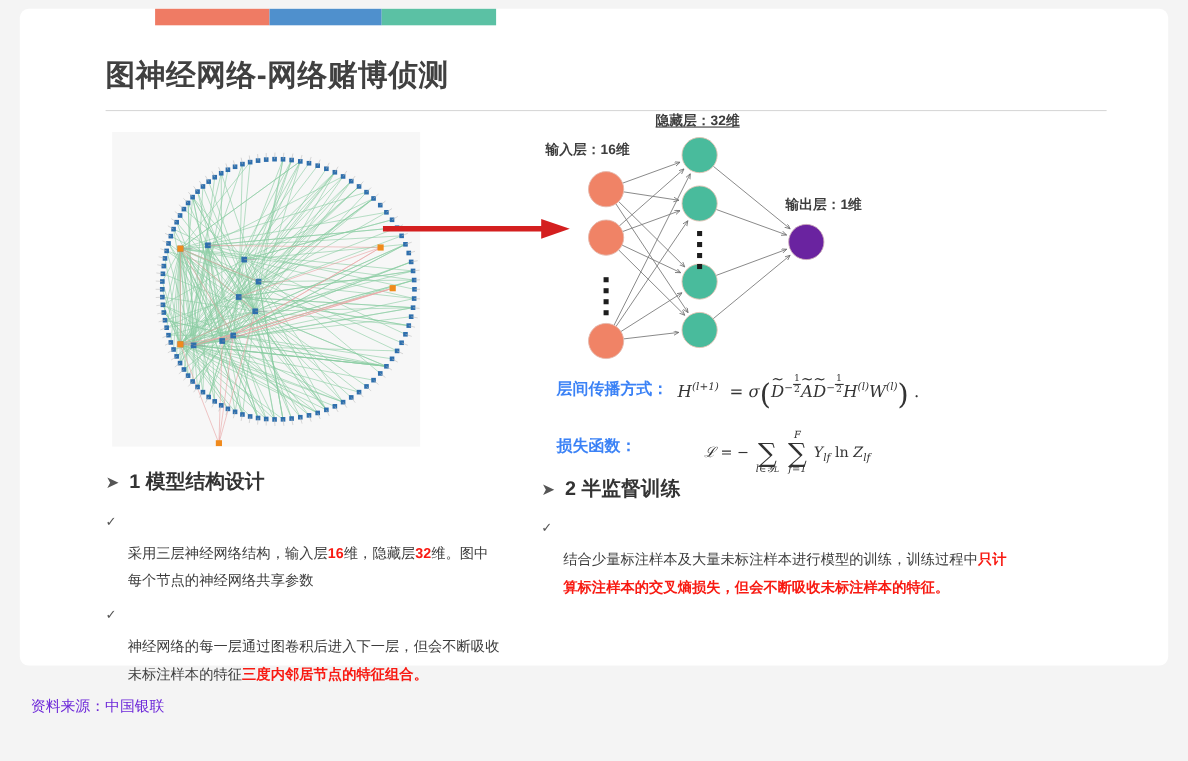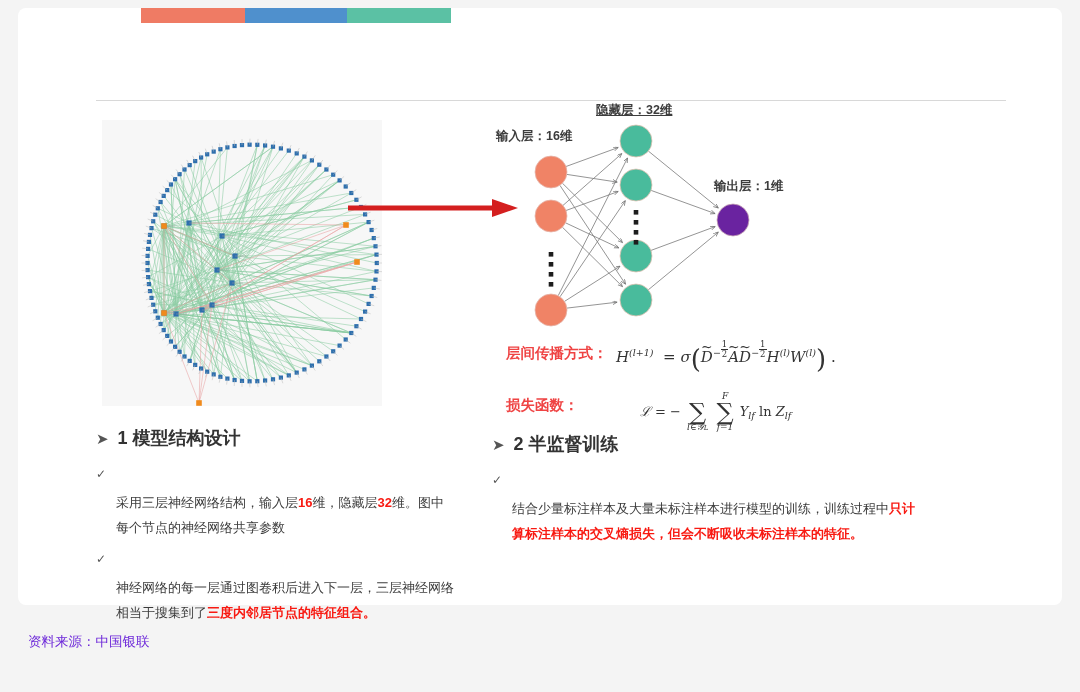--- a/index.html
+++ b/index.html
@@ -102,21 +102,21 @@
   }
   .nn-label.input  { left: 8px;   top: 26px; }
   .nn-label.hidden { left: 108px; top: 0px; text-decoration: underline; }
   .nn-label.output { left: 226px; top: 76px; }
 
   
   .formula-block { position: absolute; left: 488px; top: 332px; width: 420px; }
   .formula-row { display: flex; align-items: flex-start; }
   .formula-row.r1 { margin-bottom: 18px; }
   .formula-label {
-    color: #ef4444;
+    color: #3b82f6;
     font-weight: bold;
     font-size: 14.5px;
     white-space: nowrap;
     padding-top: 4px;
     width: 110px;
   }
   .formula-body {
     font-family: "DejaVu Serif", "Liberation Serif", serif;
     color: #333;
     font-size: 15px;
@@ -201,20 +201,21 @@
 <body>
 
 <div class="slide-card">
 
   <div class="accent-bar">
     <div class="accent-seg s1" style="background: rgb(239, 123, 100);"></div>
     <div class="accent-seg s2" style="background: rgb(79, 144, 205);"></div>
     <div class="accent-seg s3" style="background: rgb(91, 193, 164);"></div>
   </div>
 
+  <div class="slide-title">图神经网络-网络赌博侦测</div>
   <div class="title-rule"></div>
 
   <div class="graph-panel">
     <svg width="280" height="286" viewBox="0 0 280 286">
       <g id="edges-green" stroke="#77c493" stroke-width="0.55" fill="none" opacity="0.85">
           <line x1="87.0" y1="103.0" x2="274.8" y2="143.0"></line>
           <line x1="87.0" y1="103.0" x2="209.9" y2="40.4"></line>
           <line x1="87.0" y1="103.0" x2="140.0" y2="260.9"></line>
           <line x1="87.0" y1="103.0" x2="61.7" y2="210.1"></line>
           <line x1="87.0" y1="103.0" x2="259.0" y2="87.0"></line>
@@ -799,21 +800,21 @@
       <span class="chev">➤</span>
       <span>1 模型结构设计</span>
     </div>
     <div id="left-bullets">
         <div class="bullet">
           <span class="check">✓</span>
           <span class="btxt"><span>采用三层神经网络结构，输入层</span><span class="hl">16</span><span>维，隐藏层</span><span class="hl">32</span><span>维。图中每个节点的神经网络共享参数</span></span>
         </div>
         <div class="bullet">
           <span class="check">✓</span>
-          <span class="btxt"><span>神经网络的每一层通过图卷积后进入下一层，三层神经网络相当于搜集到了</span><span class="hl">三度内邻居节点的特征组合。</span></span>
+          <span class="btxt"><span>神经网络的每一层通过图卷积后进入下一层，但会不断吸收未标注样本的特征</span><span class="hl">三度内邻居节点的特征组合。</span></span>
         </div>
       </div>
   </div>
 
   <div class="section right">
     <div class="sec-head">
       <span class="chev">➤</span>
       <span>2 半监督训练</span>
     </div>
     <div id="right-bullets">

